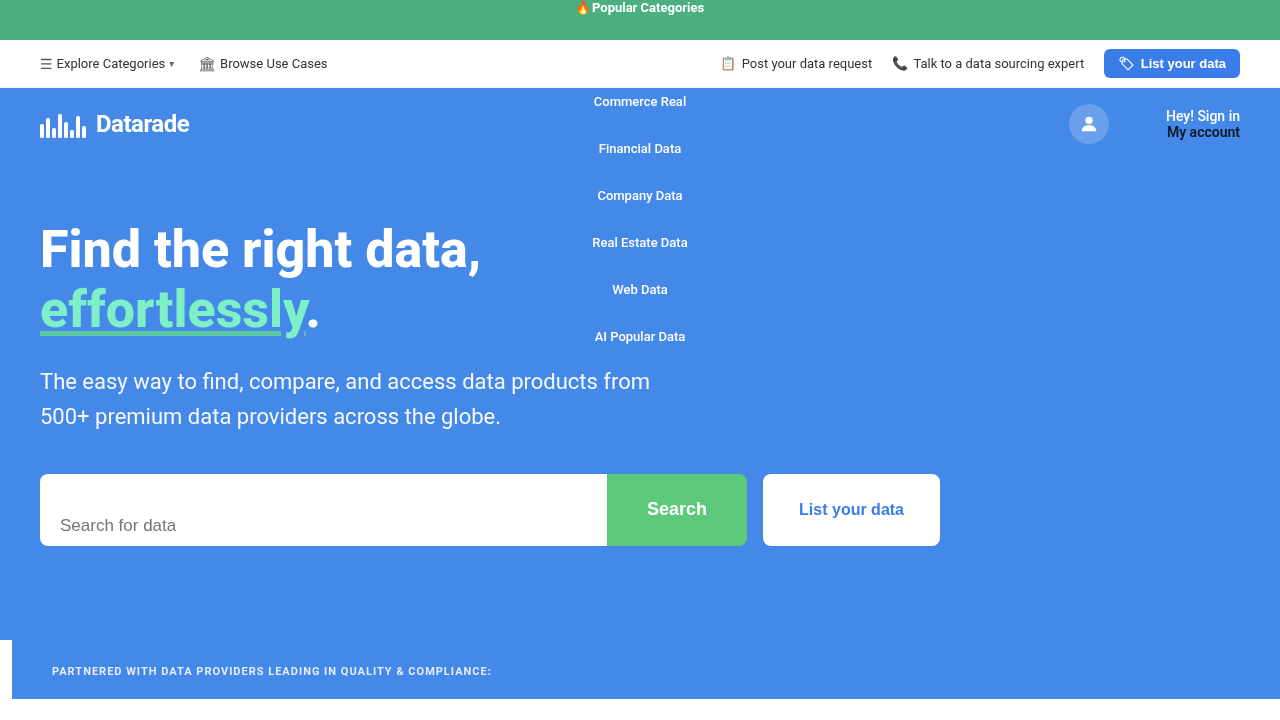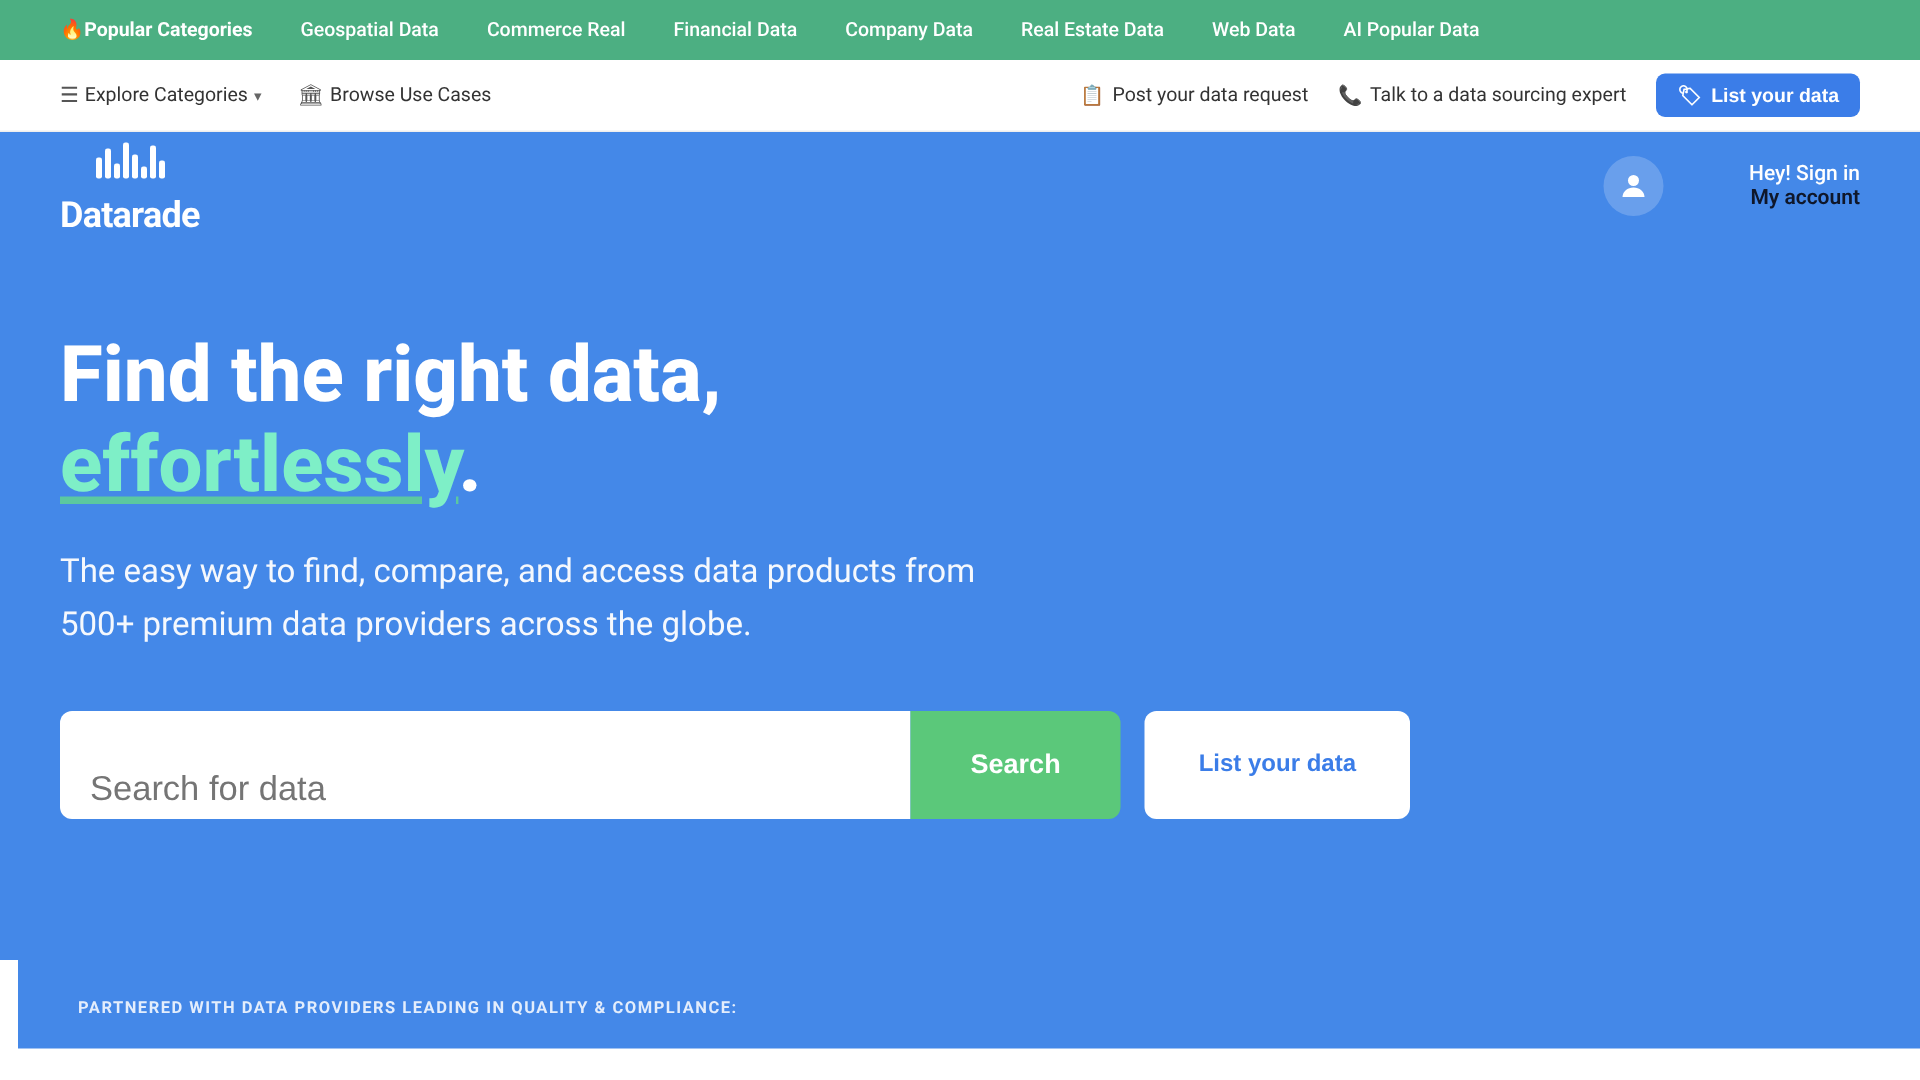--- a/index.html
+++ b/index.html
@@ -6,20 +6,21 @@
     body { font-family: -apple-system, BlinkMacSystemFont, 'Segoe UI', Roboto, sans-serif; width: 1280px; height: 720px; overflow: hidden; }
 
     
     .top-nav {
       background: #4CAF82;
       display: flex;
       align-items: center;
       padding: 0 40px;
       height: 40px;
       gap: 32px;
+      flex-direction: column;
     }
     .top-nav-item {
       color: white;
       font-size: 13px;
       font-weight: 500;
       cursor: pointer;
       white-space: nowrap;
     }
     .top-nav-item.active {
       font-weight: 700;
@@ -86,21 +87,20 @@
       align-items: center;
       justify-content: space-between;
       padding: 0 40px;
       height: 72px;
     }
     .logo {
       display: flex;
       align-items: center;
       gap: 10px;
       cursor: pointer;
-      flex-direction: column;
     }
     .logo-text {
       color: white;
       font-size: 24px;
       font-weight: 700;
       letter-spacing: -0.5px;
     }
     .account-area {
       display: flex;
       align-items: center;
@@ -175,21 +175,21 @@
       background: white;
       border-radius: 8px 0 0 8px;
       display: flex;
       align-items: center;
       padding: 0 20px;
     }
     .search-input {
       width: 100%;
       border: none;
       outline: none;
-      font-size: 23px;
+      font-size: 17px;
       color: #999;
       background: transparent;
       margin-top: 32px;
     }
     .search-btn {
       background: #5bc87a;
       color: white;
       border: none;
       padding: 0 40px;
       font-size: 18px;

